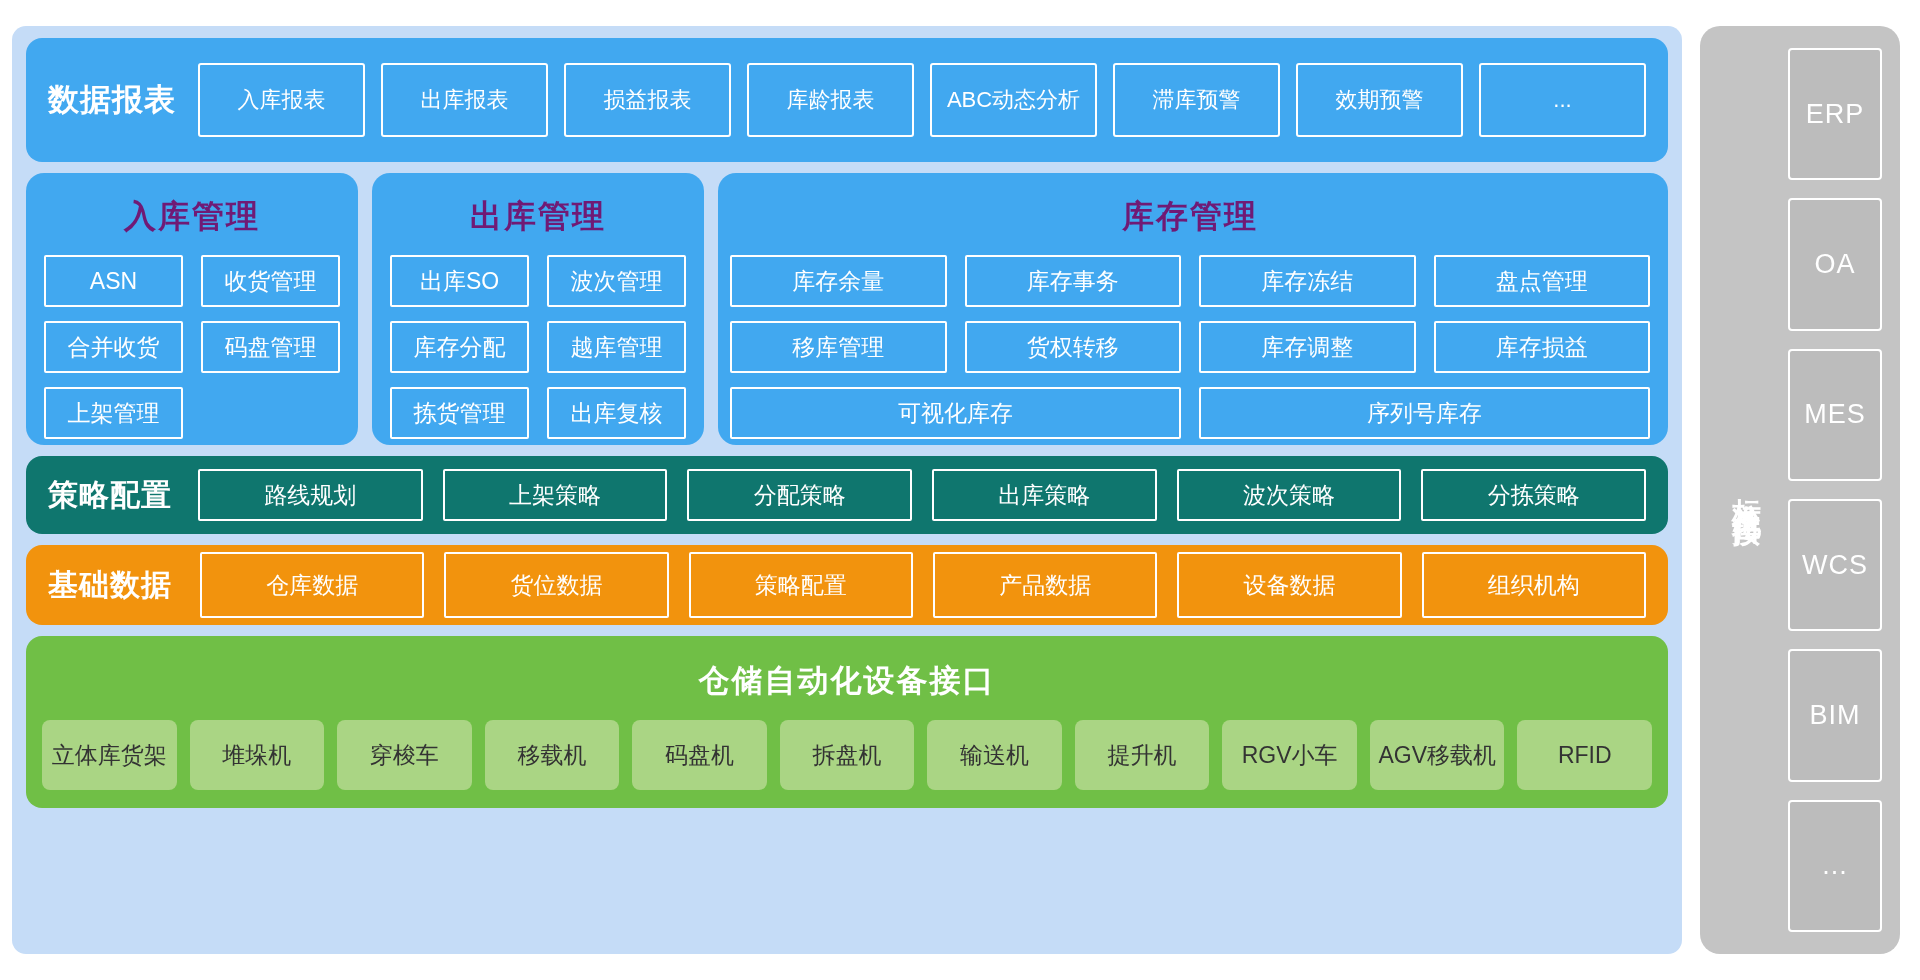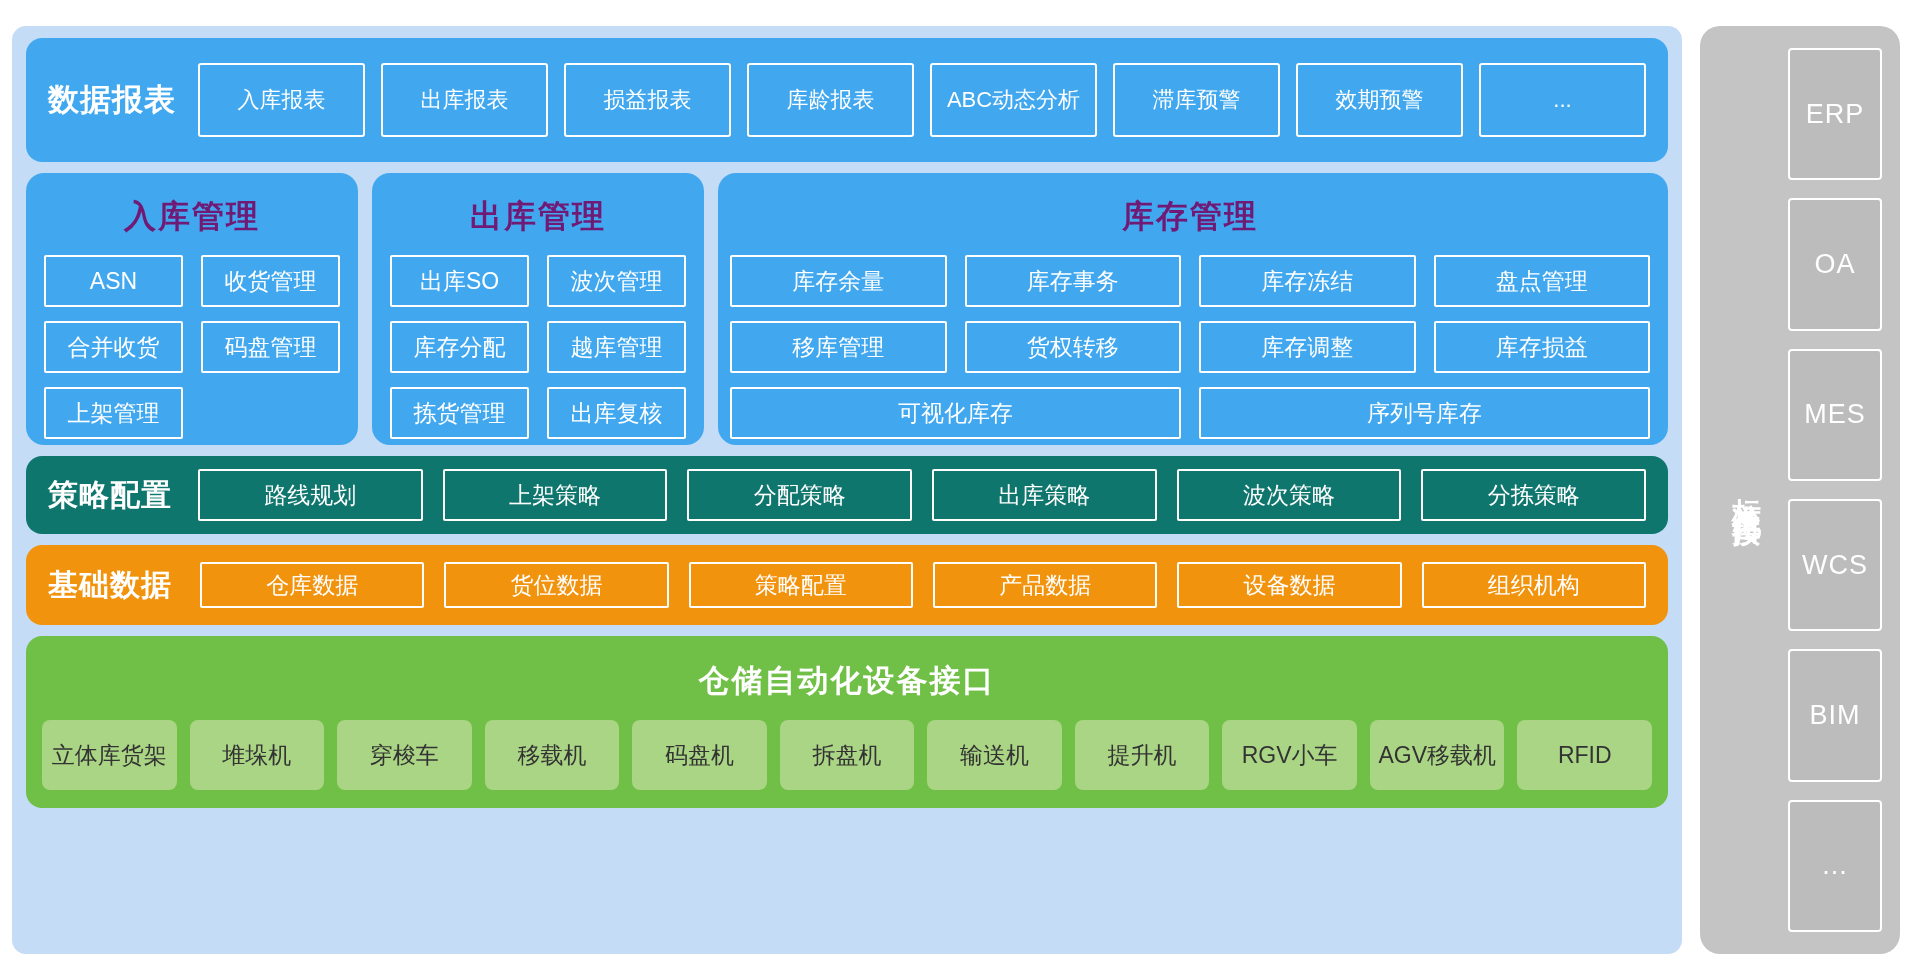--- a/index.html
+++ b/index.html
@@ -145,21 +145,21 @@
   .policy-items .chip { height: 52px; border-radius: 2px; font-size: 23px; }
 
   
   .basedata-band {
     padding: 0 22px;
     gap: 18px;
     height: 80px;
   }
   .basedata-band .band-title { font-size: 30px; margin-right: 10px; }
   .basedata-items { display: flex; flex: 1 1 auto; gap: 20px; }
-  .basedata-items .chip { height: 46px; border-radius: 2px; font-size: 23px; }
+  .basedata-items .chip { height: 66px; border-radius: 2px; font-size: 23px; }
 
   
   .equip-band {
     flex-direction: column;
     align-items: stretch;
     padding: 16px 16px 18px 16px;
     height: 172px;
   }
   .equip-title {
     color: #ffffff;

